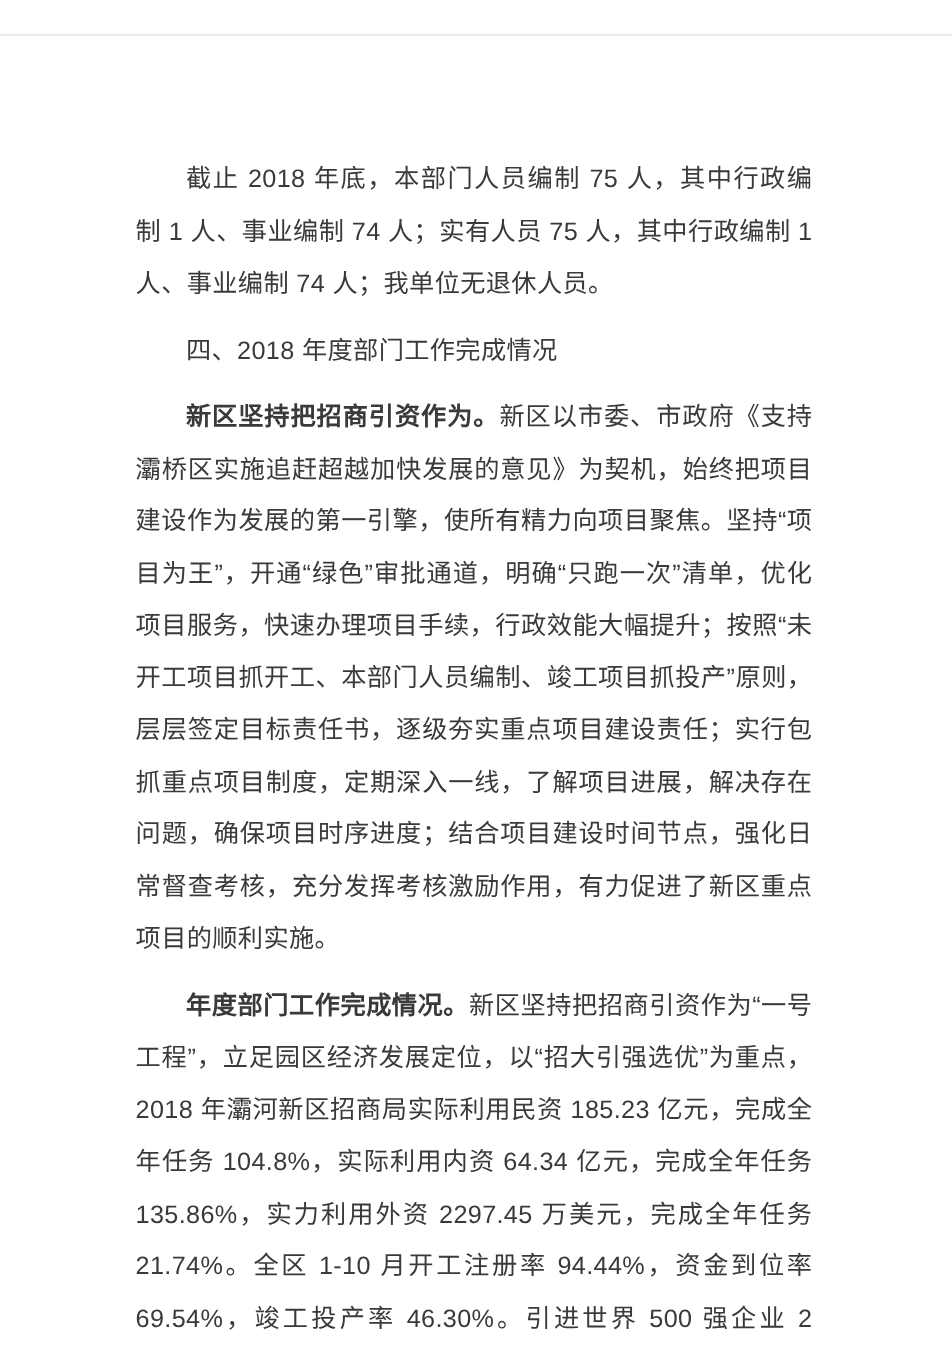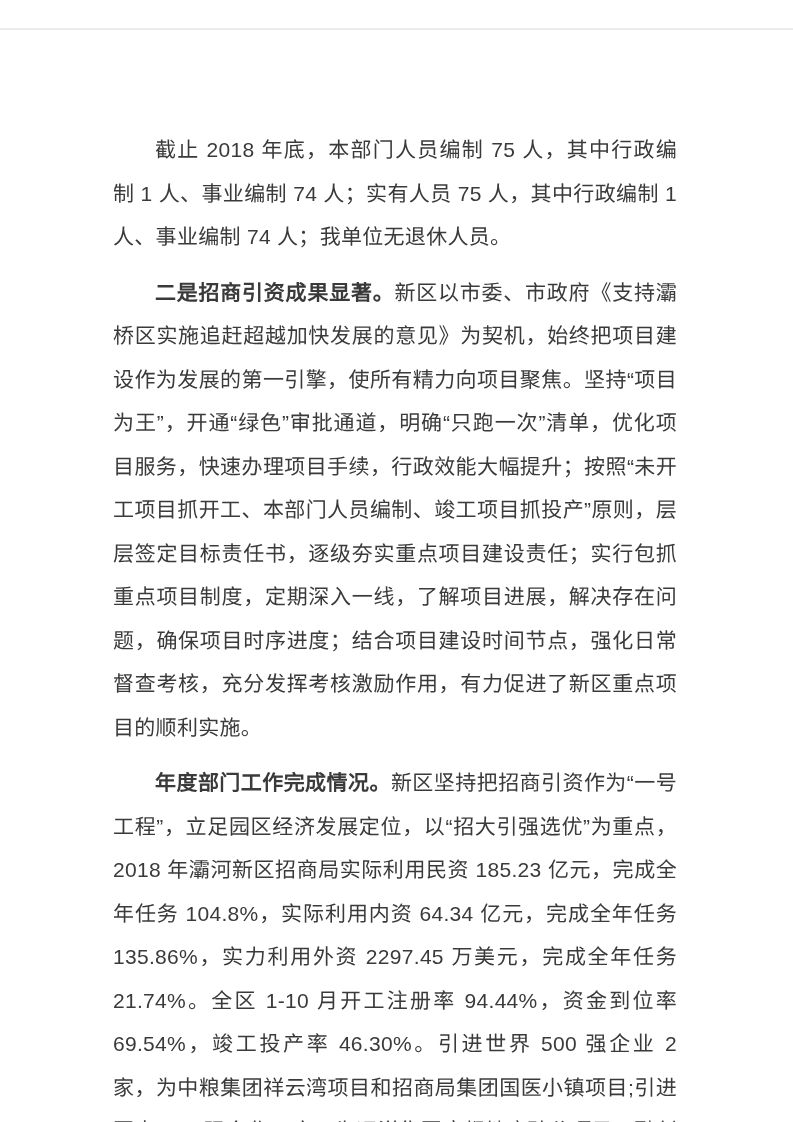--- a/index.html
+++ b/index.html
@@ -41,18 +41,19 @@
     margin-bottom: 0;
   }
 </style>
 </head>
 <body>
 
 <div class="page">
 
   <p class="para"><span>截止 2018 年底，本部门人员编制 75 人，其中行政编制 1 人、事业编制 74 人；实有人员 75 人，其中行政编制 1 人、事业编制 74 人；我单位无退休人员。</span></p>
 
+  <p class="para heading"><span>四、2018 年度部门工作完成情况</span></p>
 
-  <p class="para"><b class="lead">二是招商引资成果显著。</b><span>新区以市委、市政府《支持灞桥区实施追赶超越加快发展的意见》为契机，始终把项目建设作为发展的第一引擎，使所有精力向项目聚焦。坚持“项目为王”，开通“绿色”审批通道，明确“只跑一次”清单，优化项目服务，快速办理项目手续，行政效能大幅提升；按照“未开工项目抓开工、本部门人员编制、竣工项目抓投产”原则，层层签定目标责任书，逐级夯实重点项目建设责任；实行包抓重点项目制度，定期深入一线，了解项目进展，解决存在问题，确保项目时序进度；结合项目建设时间节点，强化日常督查考核，充分发挥考核激励作用，有力促进了新区重点项目的顺利实施。</span></p>
+  <p class="para"><b class="lead">新区坚持把招商引资作为。</b><span>新区以市委、市政府《支持灞桥区实施追赶超越加快发展的意见》为契机，始终把项目建设作为发展的第一引擎，使所有精力向项目聚焦。坚持“项目为王”，开通“绿色”审批通道，明确“只跑一次”清单，优化项目服务，快速办理项目手续，行政效能大幅提升；按照“未开工项目抓开工、本部门人员编制、竣工项目抓投产”原则，层层签定目标责任书，逐级夯实重点项目建设责任；实行包抓重点项目制度，定期深入一线，了解项目进展，解决存在问题，确保项目时序进度；结合项目建设时间节点，强化日常督查考核，充分发挥考核激励作用，有力促进了新区重点项目的顺利实施。</span></p>
 
   <p class="para continued"><b class="lead">年度部门工作完成情况。</b><span>新区坚持把招商引资作为“一号工程”，立足园区经济发展定位，以“招大引强选优”为重点，2018 年灞河新区招商局实际利用民资 185.23 亿元，完成全年任务 104.8%，实际利用内资 64.34 亿元，完成全年任务 135.86%，实力利用外资 2297.45 万美元，完成全年任务 21.74%。全区 1-10 月开工注册率 94.44%，资金到位率 69.54%，竣工投产率 46.30%。引进世界 500 强企业 2 家，为中粮集团祥云湾项目和招商局集团国医小镇项目;引进国内 500 强企业 3 家，为远洋集团唐都健康硅谷项目、融创中国军民融合产业园项目</span></p>
 
 </div>
 
 </body></html>

